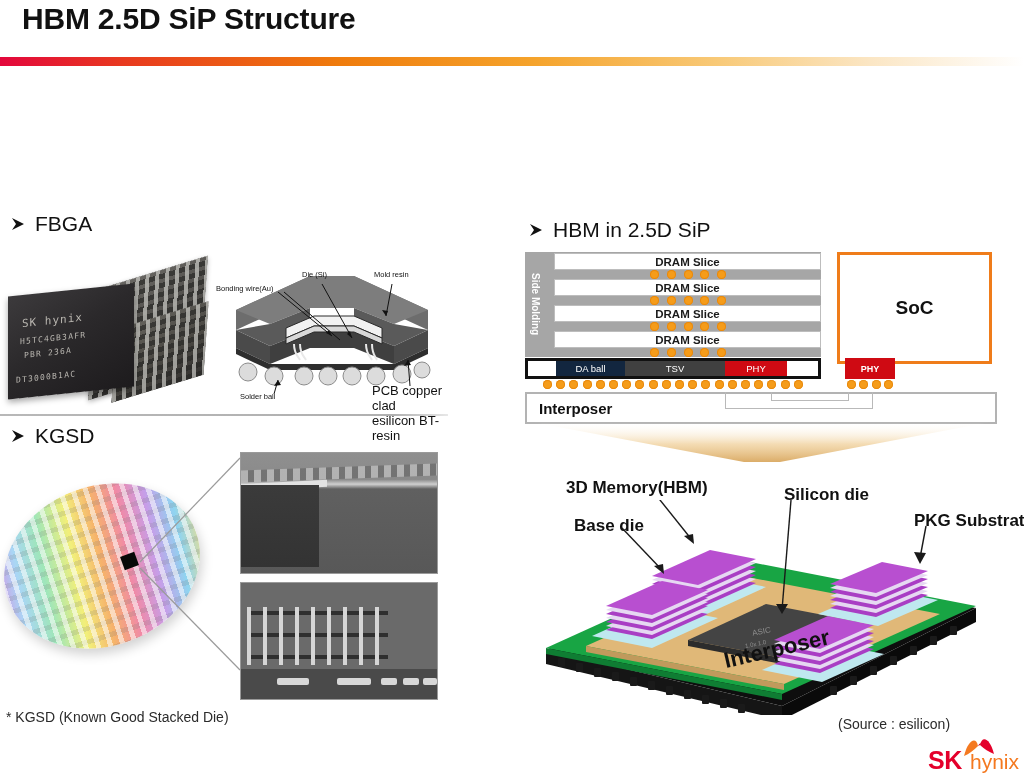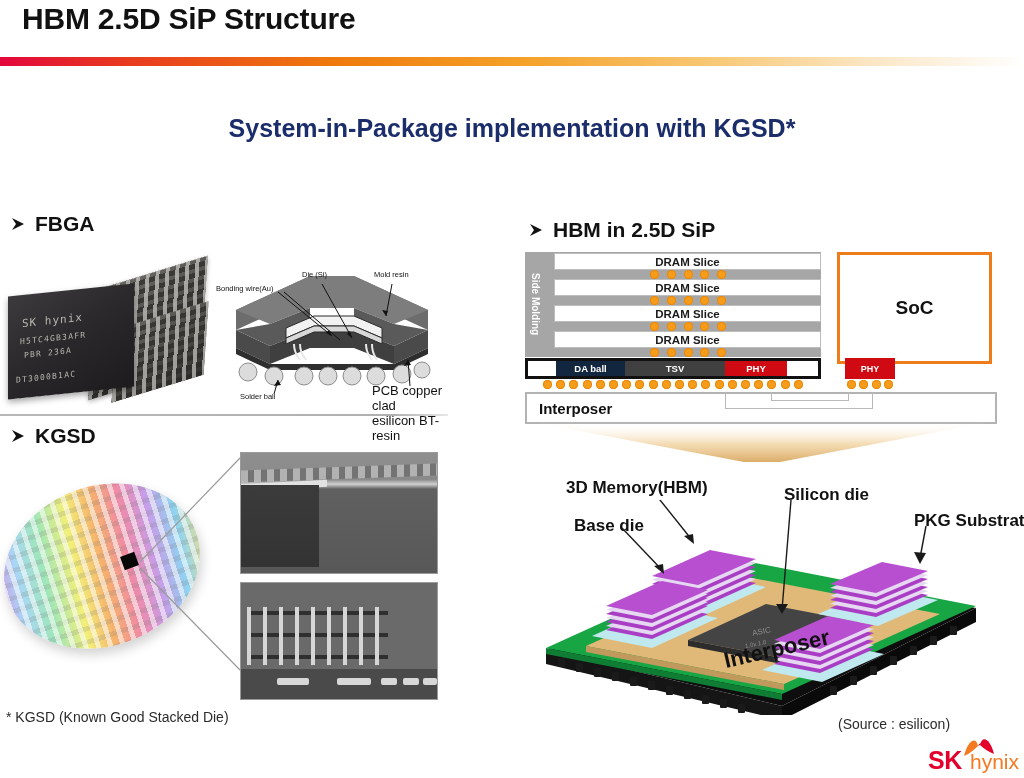--- a/index.html
+++ b/index.html
@@ -19,21 +19,21 @@
   .gradbar{
     position:absolute;left:0;top:57px;width:1024px;height:9px;
     background:linear-gradient(to right,#e3073c 0%,#e8391f 12%,#ef7b0c 33%,#f5a32b 52%,#f8c977 70%,#fbe6c4 85%,#ffffff 100%);
   }
   .subtitle{
     position:absolute;left:0;top:114px;width:1024px;text-align:center;
     font-size:25px;font-weight:bold;color:#1b2d6b;
   }
 
   
-  .sec{position:absolute;font-size:21px;font-weight:bold;color:#111;}
+  .sec{position:absolute;font-size:21px;font-weight:normal;color:#111;}
   .sec .arrow{
     display:inline-block;width:16px;height:16px;margin-right:9px;
     position:relative;top:1px;
   }
   .sec .arrow svg{display:block;}
 
   
   .hdiv{
     position:absolute;left:0;top:414px;width:448px;height:2px;
     background:linear-gradient(to right,#b8b8b8 0%,#b0b0b0 88%,#e8e8e8 100%);
@@ -94,21 +94,21 @@
     display:flex;align-items:center;justify-content:center;
   }
   .tsvdots{position:absolute;height:9px;left:104px;width:76px;display:flex;justify-content:space-between;}
   .dot{width:9px;height:9px;border-radius:50%;background:#f59c1a;box-shadow:inset 0 0 0 1px #e8880c;}
   .basedie{
     position:absolute;left:0;top:106px;width:296px;height:21px;
     background:#ffffff;border:3px solid #111111;box-sizing:border-box;
     display:flex;align-items:stretch;
   }
   .bd-seg{display:flex;align-items:center;justify-content:center;
-    font-size:9.5px;font-weight:bold;color:#ffffff;}
+    font-size:9.5px;font-weight:normal;color:#ffffff;}
   .bd-blank{flex:0 0 28px;background:#ffffff;}
   .bd-da{flex:0 0 69px;background:#12263f;}
   .bd-tsv{flex:0 0 100px;background:#404040;}
   .bd-phy{flex:0 0 62px;background:#cf0a13;}
   .bd-end{flex:1 1 auto;background:#ffffff;}
   .microbumps{position:absolute;left:18px;top:128px;width:260px;display:flex;justify-content:space-between;}
   .interposer{
     position:absolute;left:0;top:140px;width:472px;height:32px;
     background:#ffffff;border:2px solid #b3b3b3;box-sizing:border-box;
     font-size:15px;font-weight:bold;color:#111;
@@ -197,21 +197,20 @@
   }
   .logo-mark{position:absolute;left:34px;top:-2px;width:34px;height:22px;}
 </style>
 </head>
 <body>
 
 <div class="slide">
 
   <div class="title">HBM 2.5D SiP Structure</div>
   <div class="gradbar"></div>
-  <div class="subtitle">System-in-Package implementation with KGSD*</div>
 
   <div class="sec" style="left:10px;top:212px;">
     <span class="arrow">
       <svg width="16" height="16" viewBox="0 0 16 16">
           <path d="M2 2 L14 8 L2 14 L6 8 Z" fill="#111"></path>
         </svg>
     </span><span>FBGA</span>
   </div>
 
   <div class="chipphoto">

